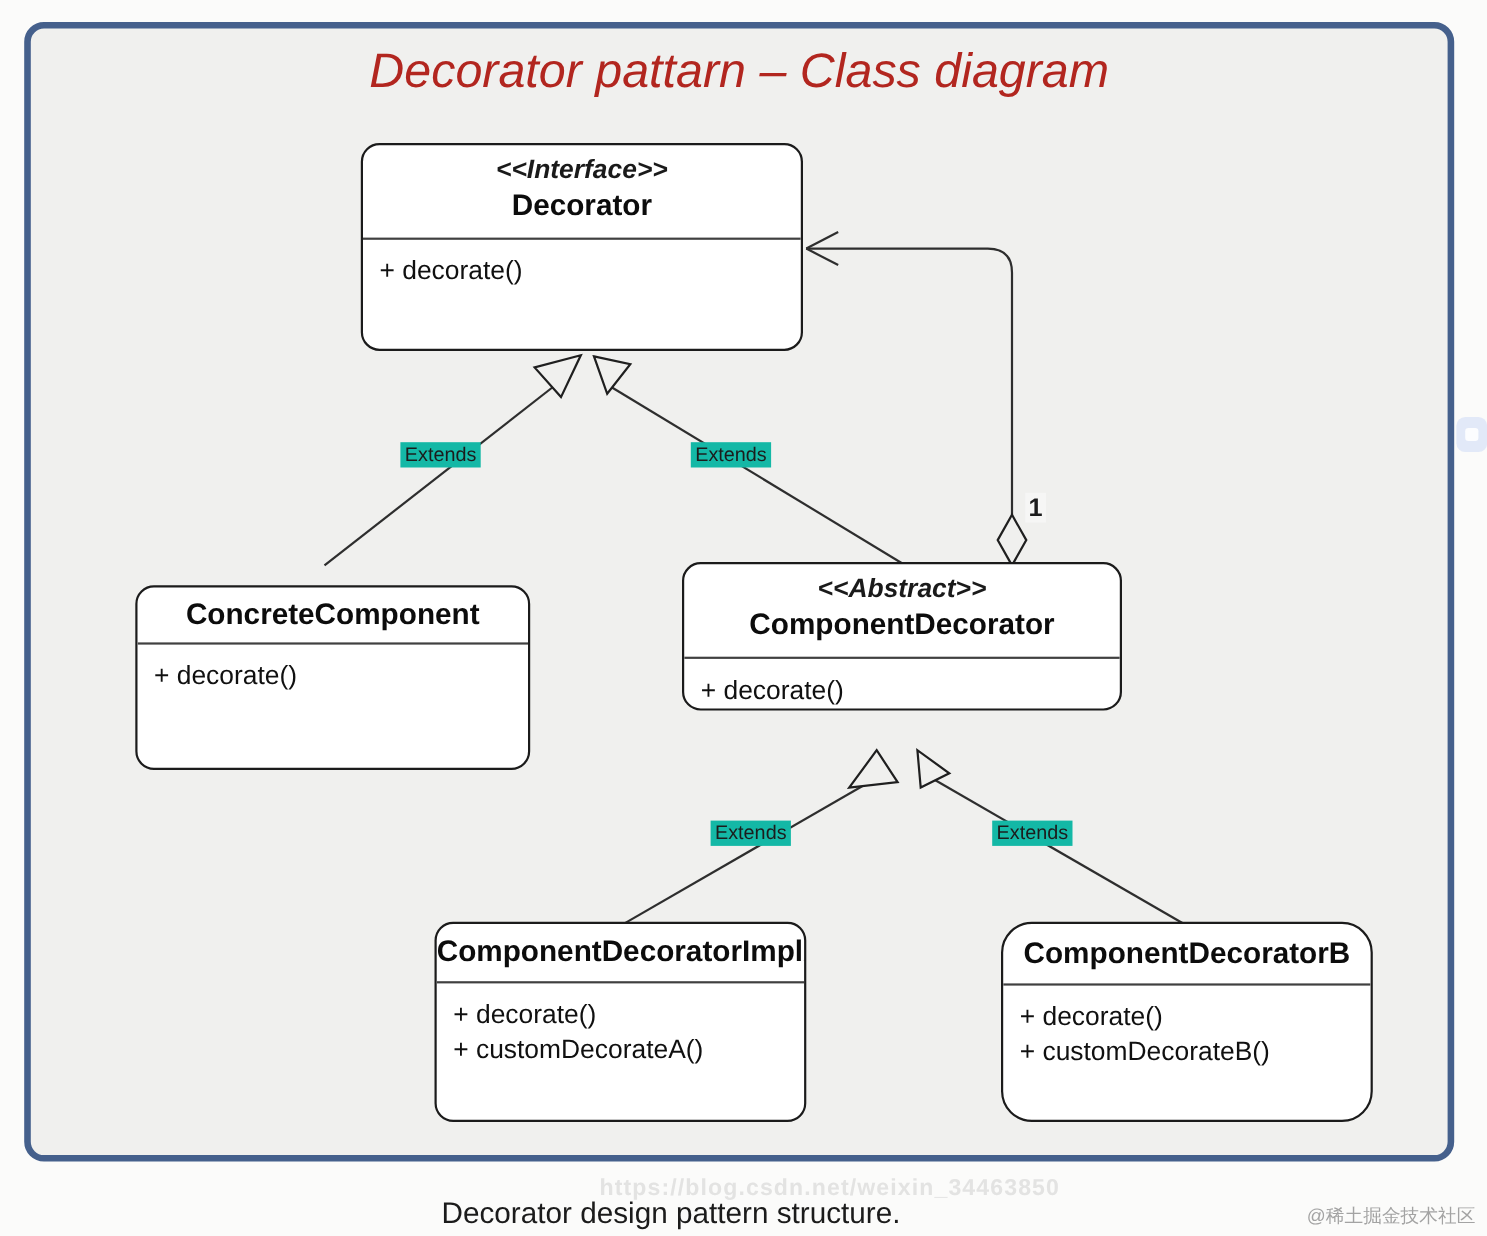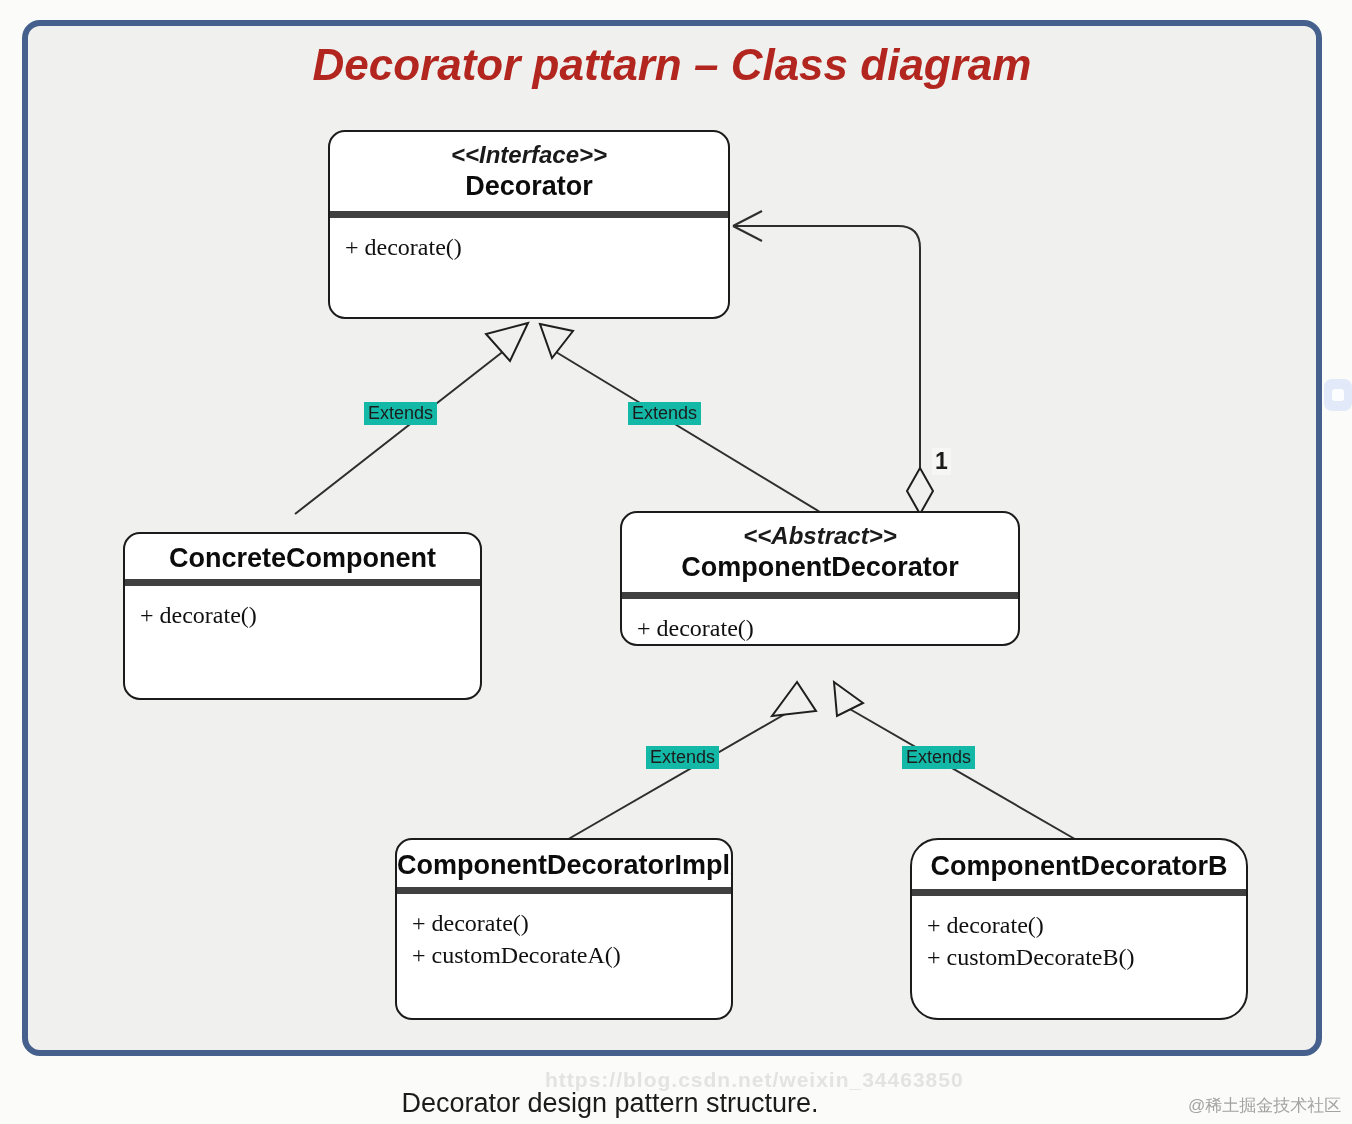--- a/index.html
+++ b/index.html
@@ -14,47 +14,47 @@
   .frame {
     position:absolute; left:22px; top:20px;
     width:1300px; height:1036px;
     background:#f0f0ee;
     border:6px solid #45608c;
     border-radius:18px;
   }
   .diagram-title {
     position:absolute; left:22px; top:40px; width:1300px;
     text-align:center;
-    font-size:44px; font-weight:bold; font-style:italic;
+    font-size:44px; font-weight:normal; font-style:italic;
     color:#b2261f;
     letter-spacing:0px;
   }
   svg.connectors { position:absolute; left:0; top:0; }
 
   .uml-box {
     position:absolute;
     background:#ffffff;
     border:2px solid #1b1b1b;
     border-radius:17px;
     overflow:hidden;
   }
   .uml-head {
-    border-bottom:7px solid #404040;
+    border-bottom:2px solid #404040;
     text-align:center;
     padding-top:8px;
   }
   .uml-stereotype {
     font-style:italic; font-weight:600; font-size:24px; line-height:30px;
     color:#1a1a1a;
   }
   .uml-name {
     font-weight:bold; font-size:27px; line-height:33px;
     color:#0c0c0c;
   }
-  .uml-body { padding:13px 0 0 15px;font-family:Liberation Serif, serif; }
+  .uml-body { padding:13px 0 0 15px; }
   .uml-method {
     font-size:24px; line-height:32px; color:#101010;
   }
 
   .edge-label {
     position:absolute;
     background:#14b8a6;
     font-size:18px; color:#1c1c1c;
     padding:1px 4px;
     white-space:nowrap;

